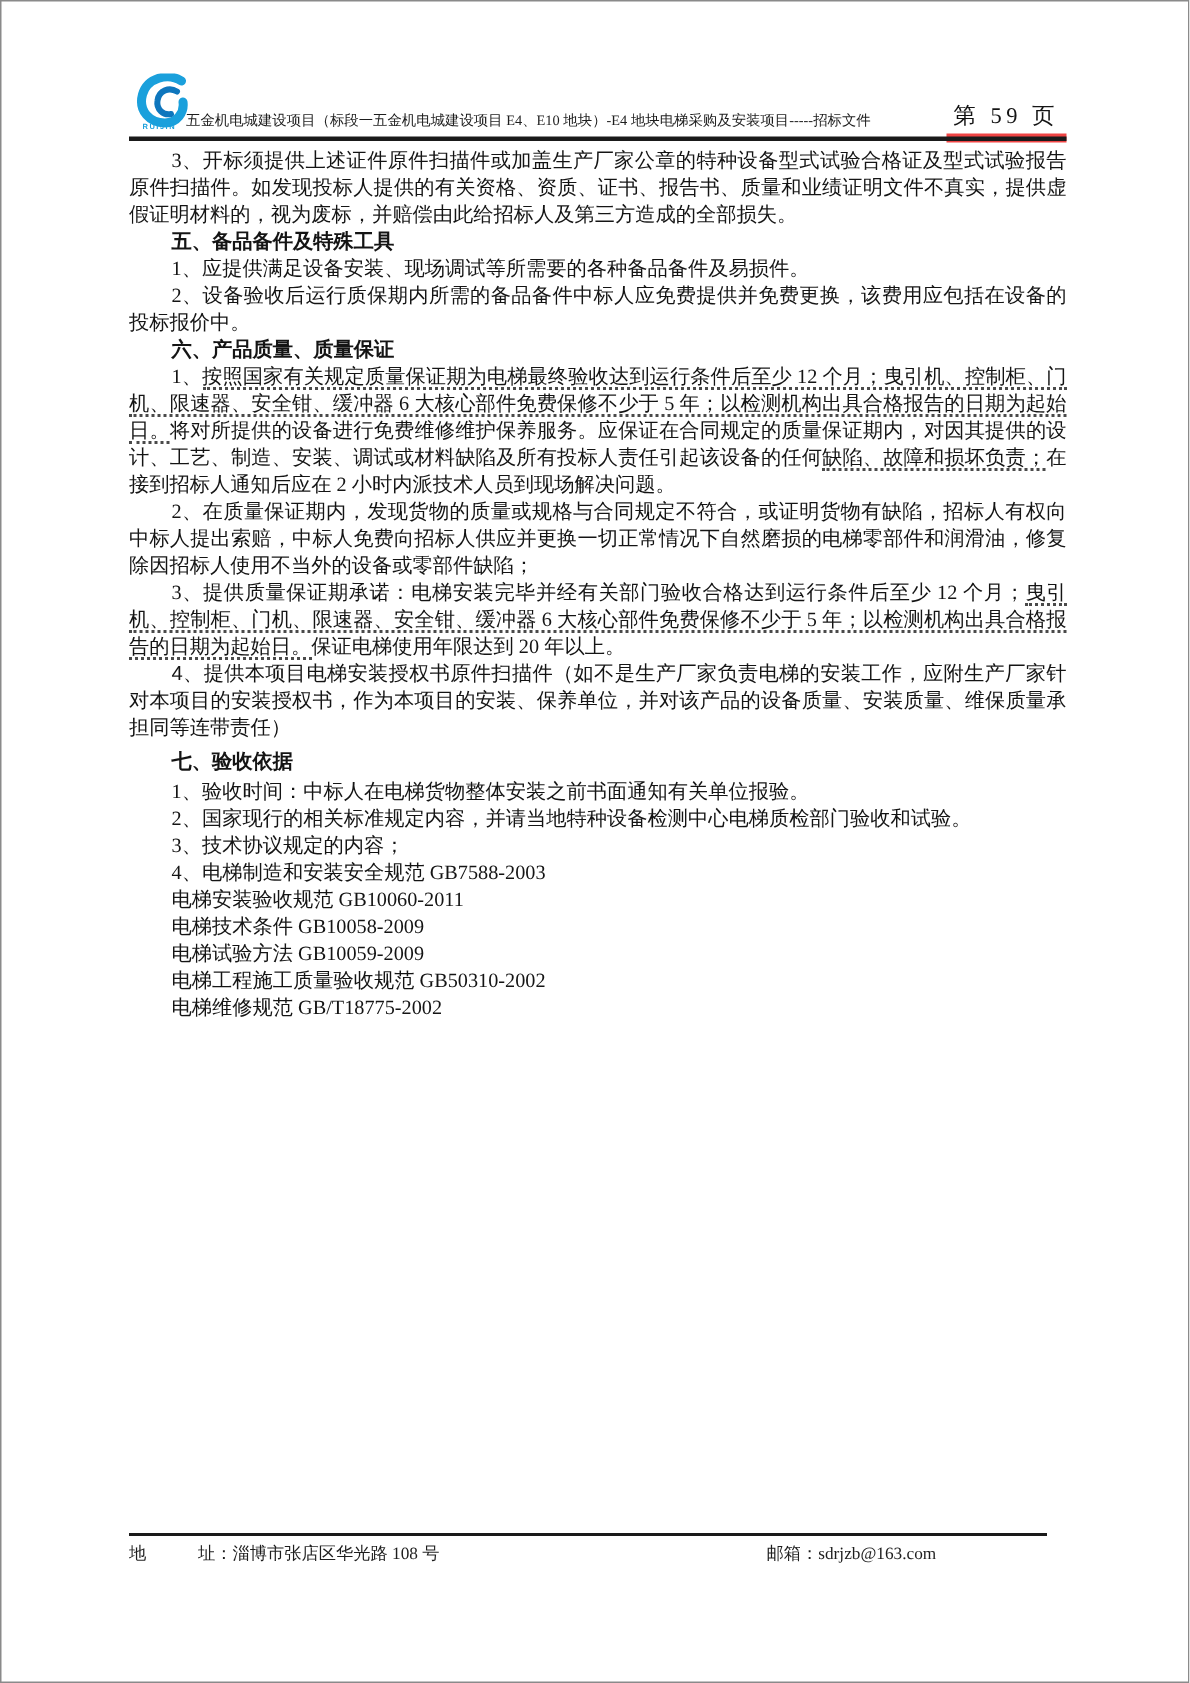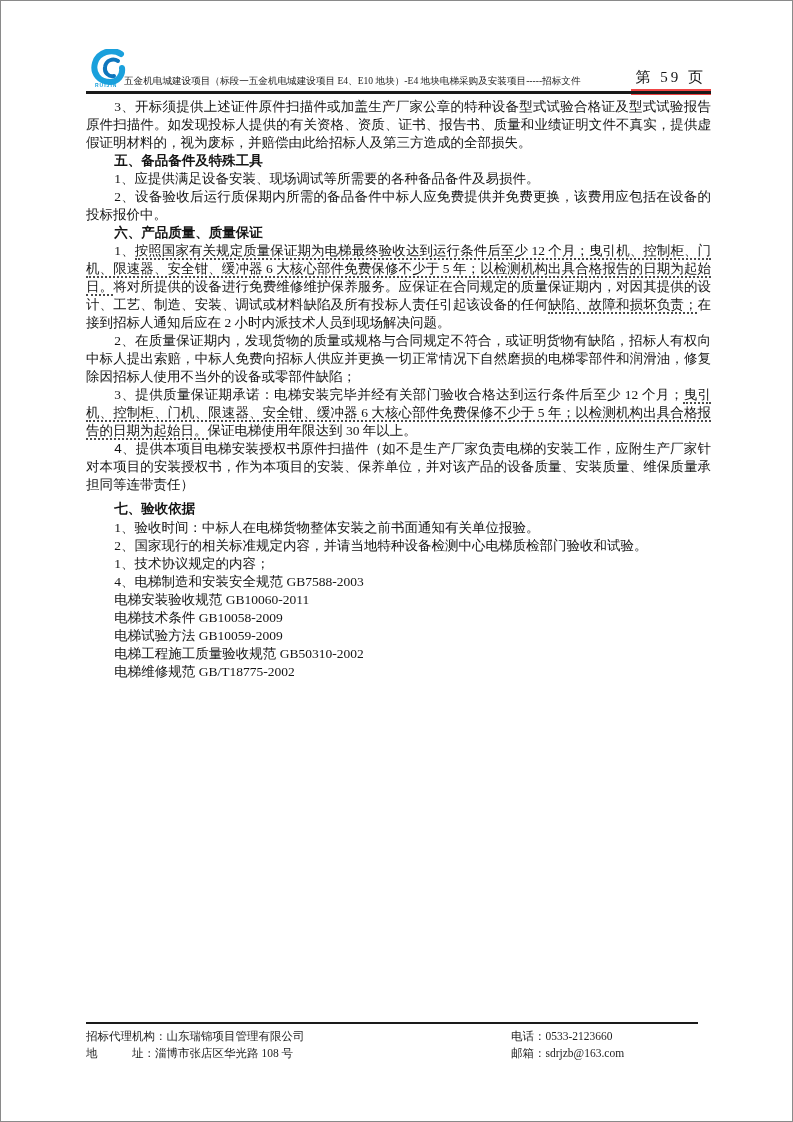--- a/index.html
+++ b/index.html
@@ -86,38 +86,34 @@
   <div class="header-rule"></div>
 
   <div class="doc-body">
       <p class="para"><span>3、开标须提供上述证件原件扫描件或加盖生产厂家公章的特种设备型式试验合格证及型式试验报告原件扫描件。如发现投标人提供的有关资格、资质、证书、报告书、质量和业绩证明文件不真实，提供虚假证明材料的，视为废标，并赔偿由此给招标人及第三方造成的全部损失。</span></p>
       <p class="para heading"><span>五、备品备件及特殊工具</span></p>
       <p class="para"><span>1、应提供满足设备安装、现场调试等所需要的各种备品备件及易损件。</span></p>
       <p class="para"><span>2、设备验收后运行质保期内所需的备品备件中标人应免费提供并免费更换，该费用应包括在设备的投标报价中。</span></p>
       <p class="para heading"><span>六、产品质量、质量保证</span></p>
       <p class="para"><span>1、</span><span class="dotted">按照国家有关规定质量保证期为电梯最终验收达到运行条件后至少 12 个月；曳引机、控制柜、门机、限速器、安全钳、缓冲器 6 大核心部件免费保修不少于 5 年；以检测机构出具合格报告的日期为起始日。</span><span>将对所提供的设备进行免费维修维护保养服务。应保证在合同规定的质量保证期内，对因其提供的设计、工艺、制造、安装、调试或材料缺陷及所有投标人责任引起该设备的任何</span><span class="dotted">缺陷、故障和损坏负责；</span><span>在接到招标人通知后应在 2 小时内派技术人员到现场解决问题。</span></p>
       <p class="para"><span>2、在质量保证期内，发现货物的质量或规格与合同规定不符合，或证明货物有缺陷，招标人有权向中标人提出索赔，中标人免费向招标人供应并更换一切正常情况下自然磨损的电梯零部件和润滑油，修复除因招标人使用不当外的设备或零部件缺陷；</span></p>
-      <p class="para"><span>3、提供质量保证期承诺：电梯安装完毕并经有关部门验收合格达到运行条件后至少 12 个月；</span><span class="dotted">曳引机、控制柜、门机、限速器、安全钳、缓冲器 6 大核心部件免费保修不少于 5 年；以检测机构出具合格报告的日期为起始日。</span><span>保证电梯使用年限达到 30 年以上。</span></p>
+      <p class="para"><span>3、提供质量保证期承诺：电梯安装完毕并经有关部门验收合格达到运行条件后至少 12 个月；</span><span class="dotted">曳引机、控制柜、门机、限速器、安全钳、缓冲器 6 大核心部件免费保修不少于 5 年；以检测机构出具合格报告的日期为起始日。</span><span>保证电梯使用年限达到 20 年以上。</span></p>
       <p class="para bold"><span>4、提供本项目电梯安装授权书原件扫描件（如不是生产厂家负责电梯的安装工作，应附生产厂家针对本项目的安装授权书，作为本项目的安装、保养单位，并对该产品的设备质量、安装质量、维保质量承担同等连带责任）</span></p>
       <p class="para heading gap"><span>七、验收依据</span></p>
       <p class="para"><span>1、验收时间：中标人在电梯货物整体安装之前书面通知有关单位报验。</span></p>
       <p class="para"><span>2、国家现行的相关标准规定内容，并请当地特种设备检测中心电梯质检部门验收和试验。</span></p>
-      <p class="para"><span>1、技术协议规定的内容；</span></p>
+      <p class="para"><span>3、技术协议规定的内容；</span></p>
       <p class="para"><span>4、电梯制造和安装安全规范 GB7588-2003</span></p>
       <p class="para"><span>电梯安装验收规范 GB10060-2011</span></p>
       <p class="para"><span>电梯技术条件 GB10058-2009</span></p>
       <p class="para"><span>电梯试验方法 GB10059-2009</span></p>
       <p class="para"><span>电梯工程施工质量验收规范 GB50310-2002</span></p>
       <p class="para"><span>电梯维修规范 GB/T18775-2002</span></p>
     </div>
 
   <div class="footer">
     <div class="footer-row">
-      <div class="footer-left">招标代理机构：山东瑞锦项目管理有限公司</div>
-      <div class="footer-right">电话：0533-2123660</div>
-    </div>
-    <div class="footer-row">
       <div class="footer-left">地　　　址：淄博市张店区华光路 108 号</div>
       <div class="footer-right">邮箱：sdrjzb@163.com</div>
     </div>
   </div>
 
 </div>
 
 </body></html>

